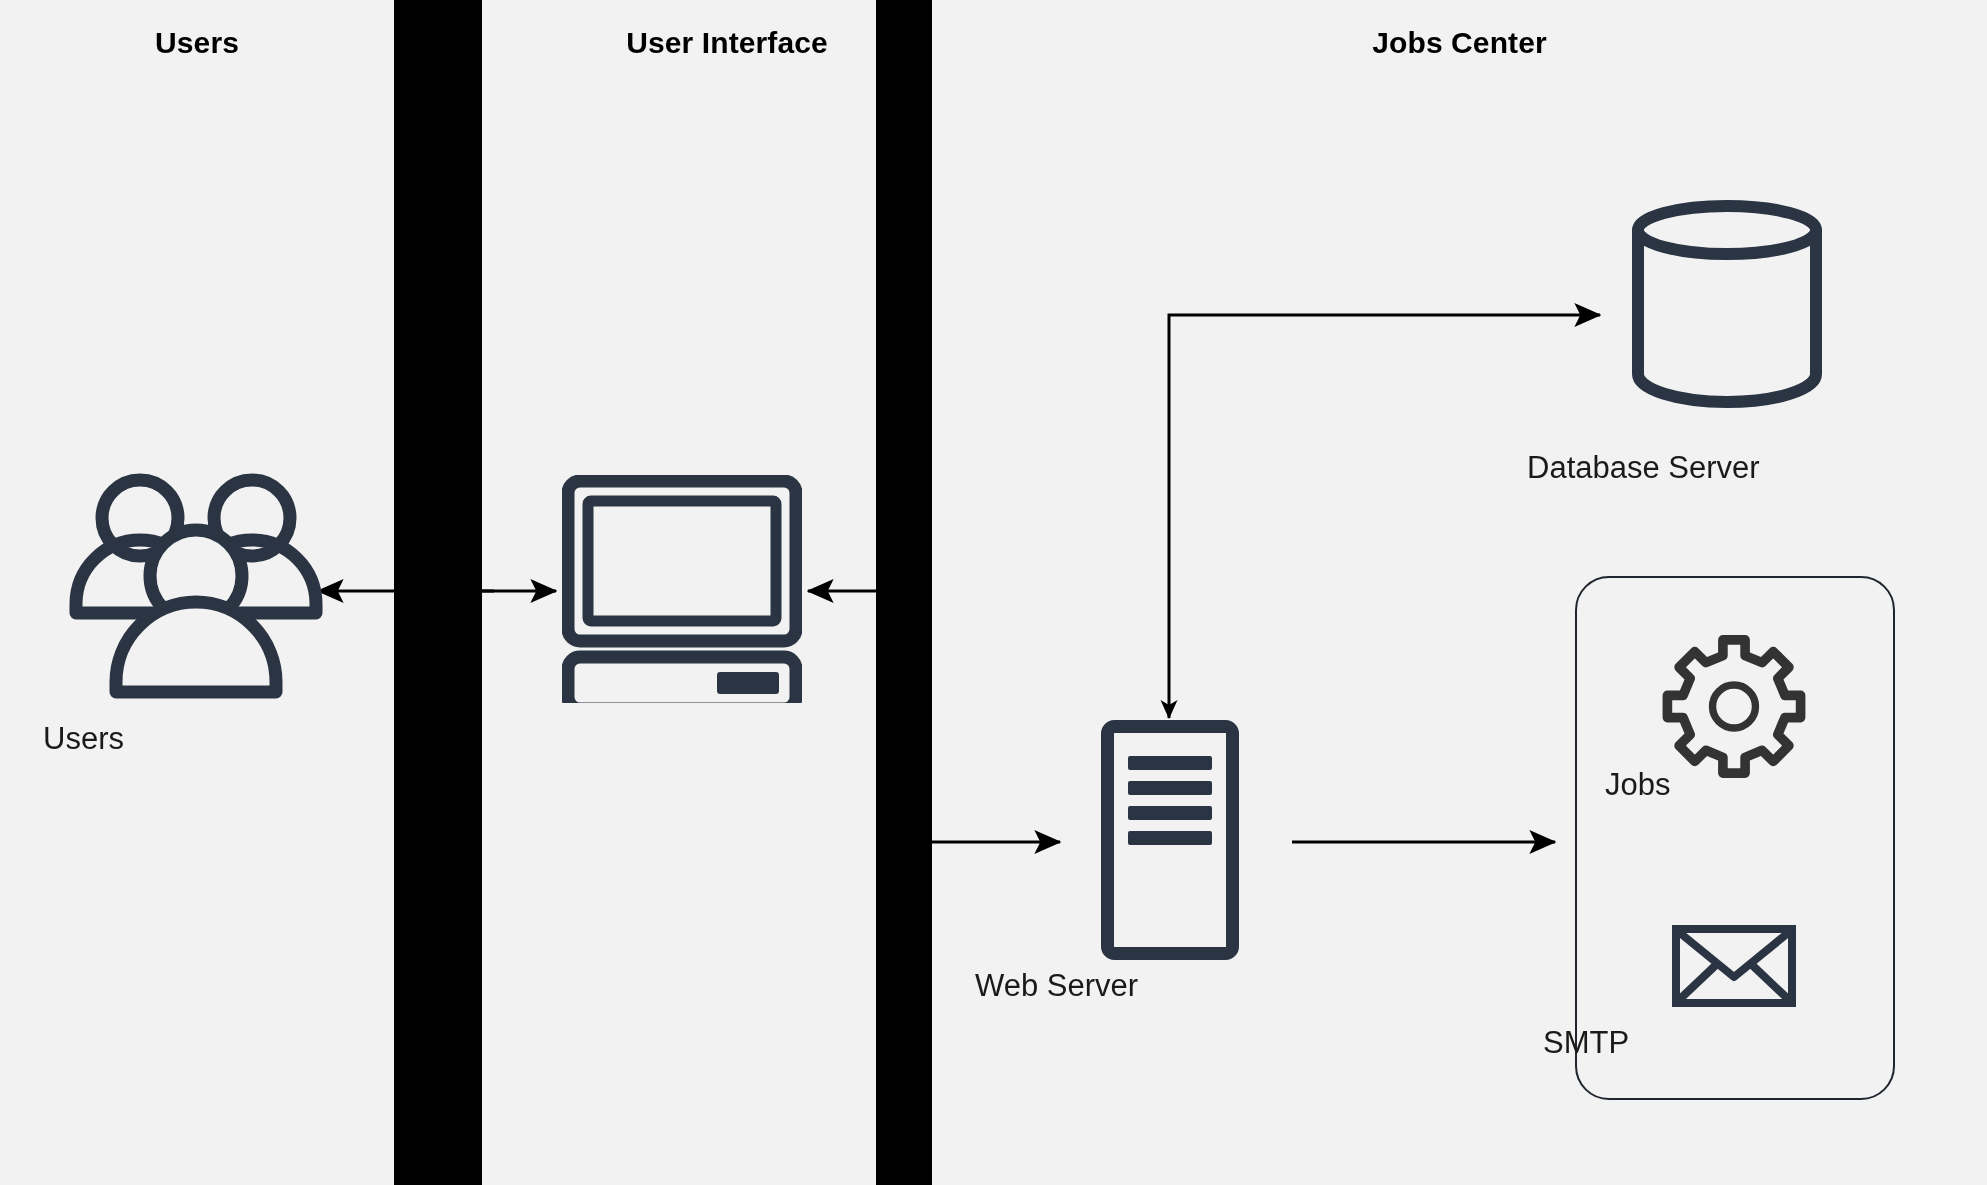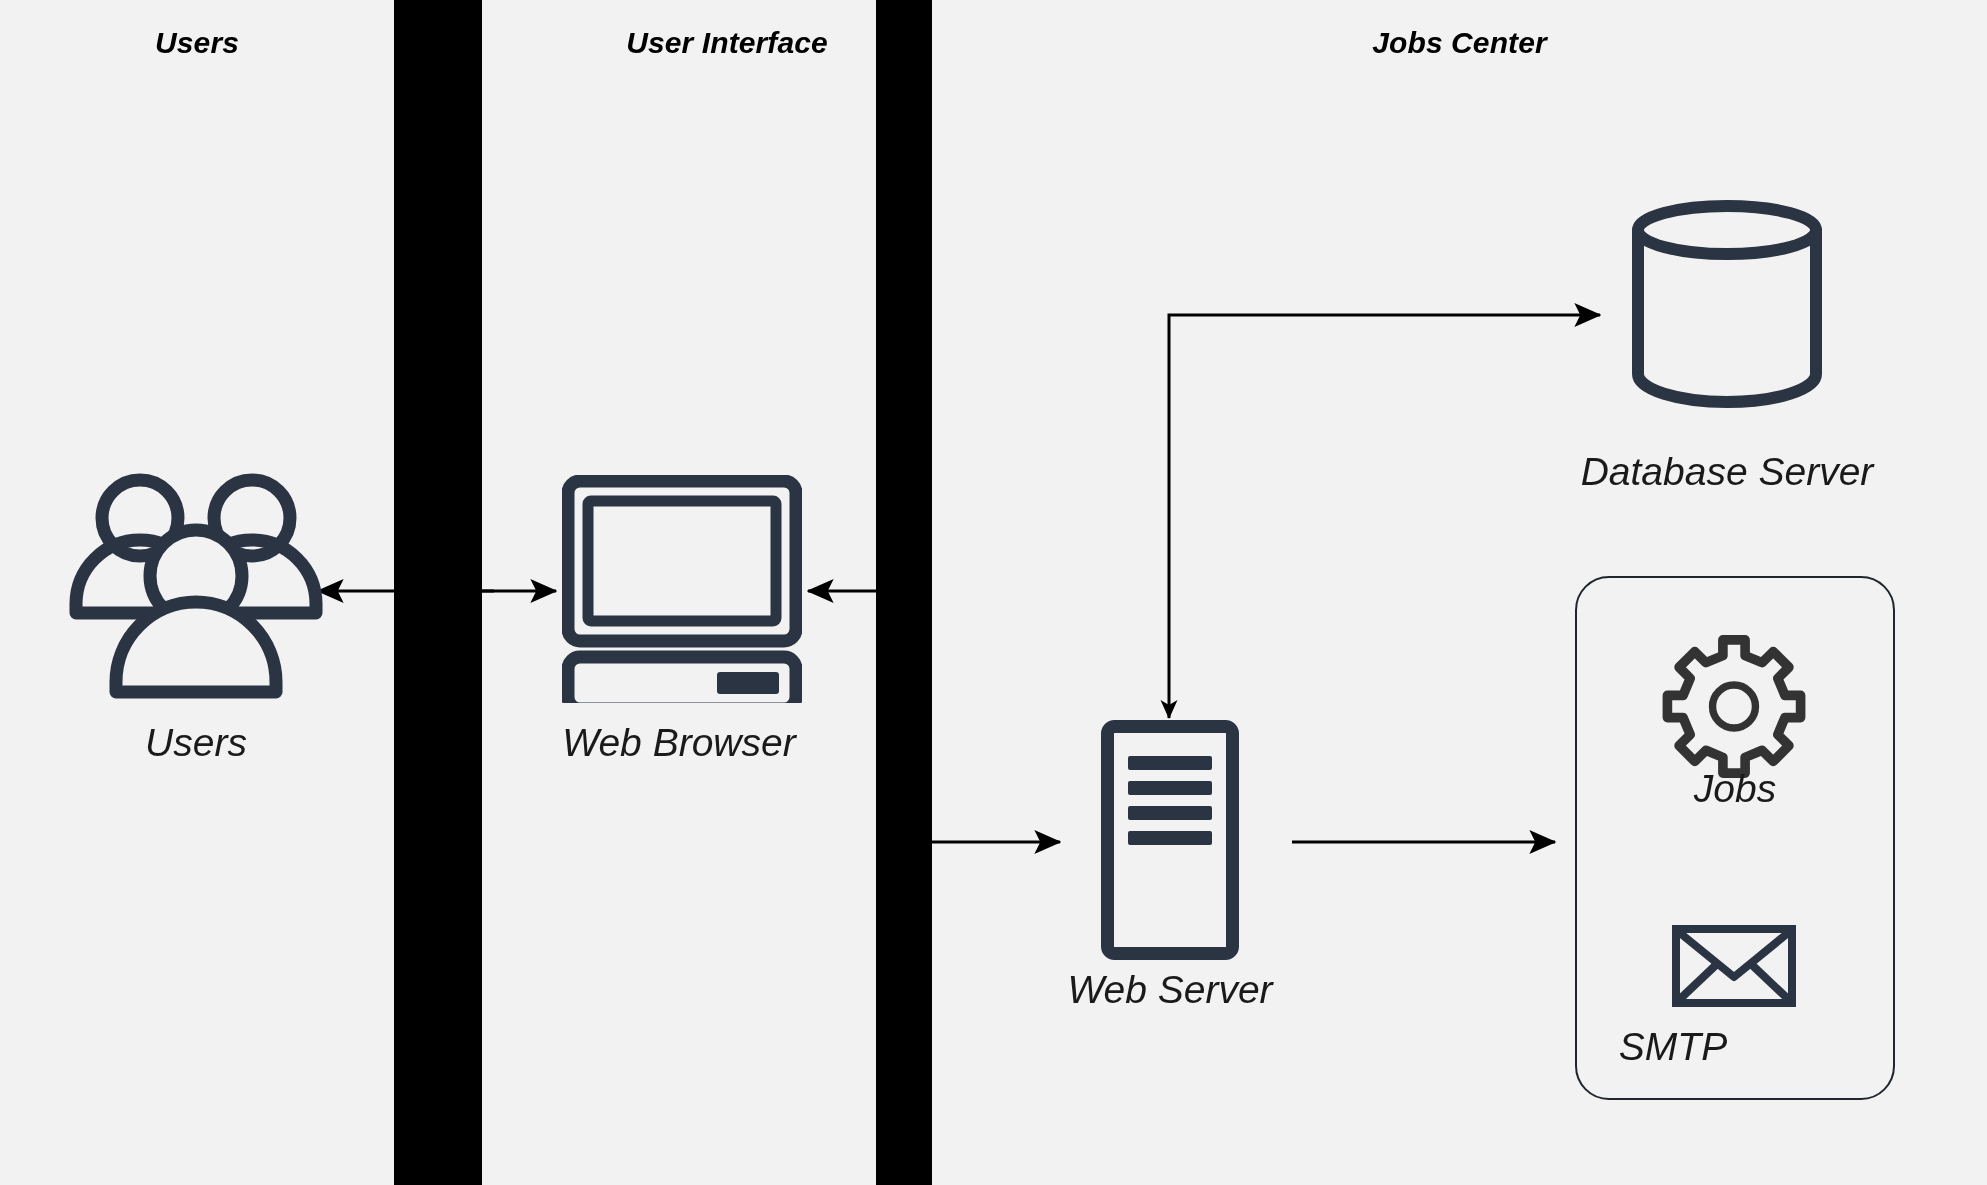--- a/index.html
+++ b/index.html
@@ -7,21 +7,20 @@
     padding: 0;
     background: #f2f2f2;
   }
   #canvas {
     position: relative;
     width: 1987px;
     height: 1185px;
     background: #f2f2f2;
     overflow: hidden;
     font-family: "Liberation Sans", sans-serif;
-    font-style: italic;
   }
 
   
   .divider {
     position: absolute;
     top: 0;
     background: #000000;
   }
   #divider-1 { left: 394px; width: 88px; height: 1185px; }
   #divider-2 { left: 876px; width: 56px; height: 1185px; }
@@ -37,22 +36,22 @@
     letter-spacing: 0.1px;
     white-space: nowrap;
   }
   #header-users { left: 0px; width: 394px; }
   #header-ui { left: 482px; width: 394px; margin-left: 48px; }
   #header-dc { left: 932px; width: 1055px; }
 
   
   .node-label {
     position: absolute;
-    text-align: center;
-    font-size: 39px;
+    text-align: left;
+    font-size: 31px;
     color: #1a1a1a;
     white-space: nowrap;
   }
 
   
   .icon-wrap { position: absolute; }
   .icon-wrap svg { display: block; }
 
   
   #connectors {
@@ -147,21 +146,20 @@
         <rect x="6" y="6" width="228" height="160" rx="12" ry="12" stroke-width="13"></rect>
 
         <rect x="26" y="26" width="188" height="120" rx="3" ry="3" stroke-width="11"></rect>
 
         <rect x="6" y="182" width="228" height="52" rx="12" ry="12" stroke-width="13"></rect>
       </g>
 
       <rect x="155" y="197" width="62" height="22" rx="3" ry="3" fill="#2b3443"></rect>
     </svg>
   </div>
-  <div class="node-label" style="left:484px; top:721px; width:390px;">Web Browser</div>
 
   <div class="icon-wrap" style="left:1630px; top:198px;">
     <svg width="194" height="226" viewBox="0 0 194 226" xmlns="http://www.w3.org/2000/svg">
       <g fill="none" stroke="#2b3443" stroke-width="12" stroke-linecap="round">
 
         <ellipse cx="97" cy="32" rx="89" ry="24"></ellipse>
 
         <path d="M 8 32 L 8 176 A 89 28 0 0 0 186 176 L 186 32"></path>
       </g>
     </svg>

